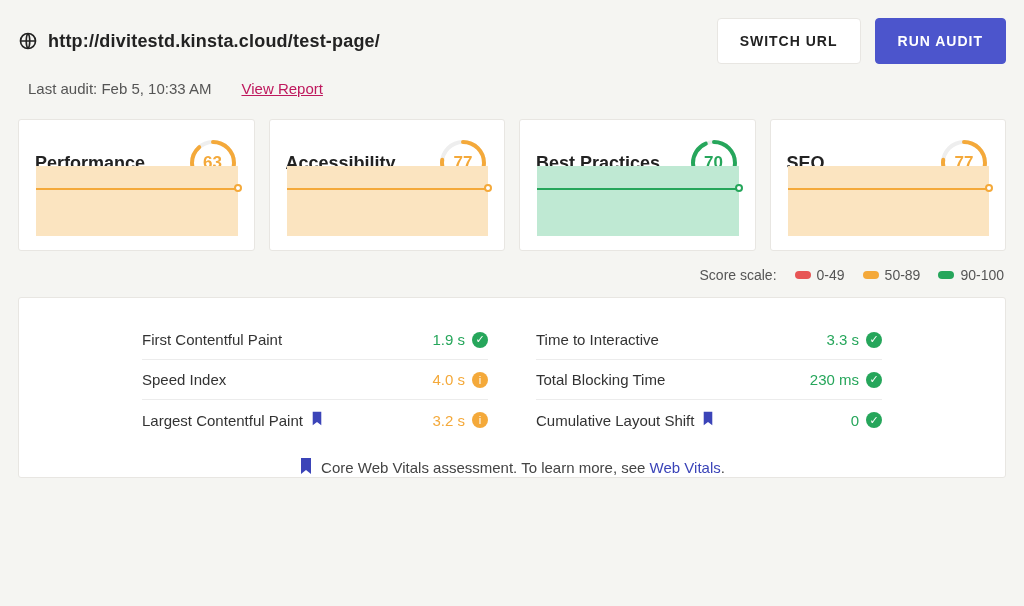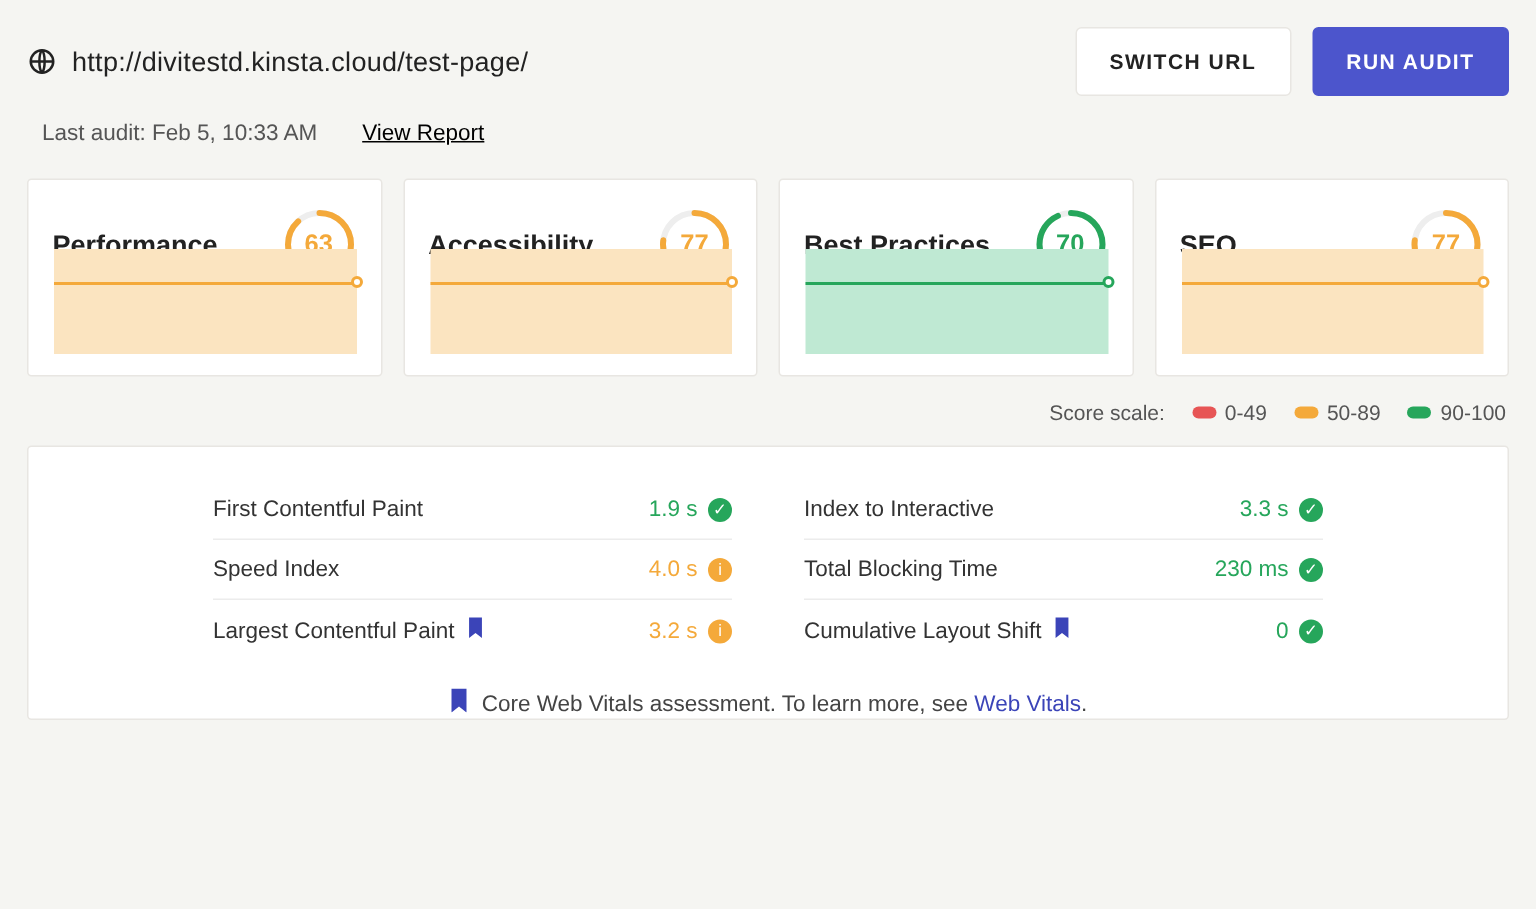--- a/index.html
+++ b/index.html
@@ -22,30 +22,30 @@
     background:var(--bg);
     color:var(--ink);
     width:1024px;
     height:606px;
     overflow:hidden;
   }
   .app{padding:18px 18px 0 18px;}
   .top-row{display:flex;align-items:center;gap:14px;}
   .top-row .url-block{display:flex;align-items:center;gap:10px;flex:1;}
   .globe{width:20px;height:20px;flex:none;}
-  .url{font-size:18px;font-weight:400;letter-spacing:0.2px;text-align:center;}
+  .url{font-size:18px;font-weight:700;letter-spacing:0.2px;text-align:center;}
   .btn{
     font-size:14px;font-weight:700;letter-spacing:1px;
     padding:14px 22px;border-radius:4px;cursor:pointer;
     border:1px solid var(--border);background:#fff;color:#222;
   }
   .btn.primary{background:var(--blue);color:#fff;border-color:var(--blue);}
   .sub-row{display:flex;align-items:center;gap:30px;margin:16px 0 22px 10px;color:#555;}
   .sub-row .label{font-size:15px;}
-  .sub-row a{color:#000000;text-decoration:underline;font-size:15px;}
+  .sub-row a{color:#be185d;text-decoration:underline;font-size:15px;}
 
   .cards{display:flex;gap:14px;}
   .card{
     flex:1;background:#fff;border:1px solid var(--border);
     border-radius:3px;padding:18px 16px 14px 16px;height:132px;
     display:flex;flex-direction:column;
   }
   .card-head{display:flex;align-items:center;justify-content:space-between;height:56px;}
   .card-title{font-size:18px;font-weight:700;}
   .ring{width:50px;height:50px;position:relative;flex:none;}
@@ -256,21 +256,21 @@
       </span>
       <span class="mval orange">
         <span>3.2 s</span>
         <span class="status-ico warn">i</span>
       </span>
           </div>
         </div>
       <div class="mcol" id="mcol-right">
           <div class="mrow">
       <span class="mname">
-        <span>Index to Interactive</span>
+        <span>Time to Interactive</span>
 
       </span>
       <span class="mval green">
         <span>3.3 s</span>
         <span class="status-ico ok">✓</span>
       </span>
           </div>
           <div class="mrow">
       <span class="mname">
         <span>Total Blocking Time</span>

